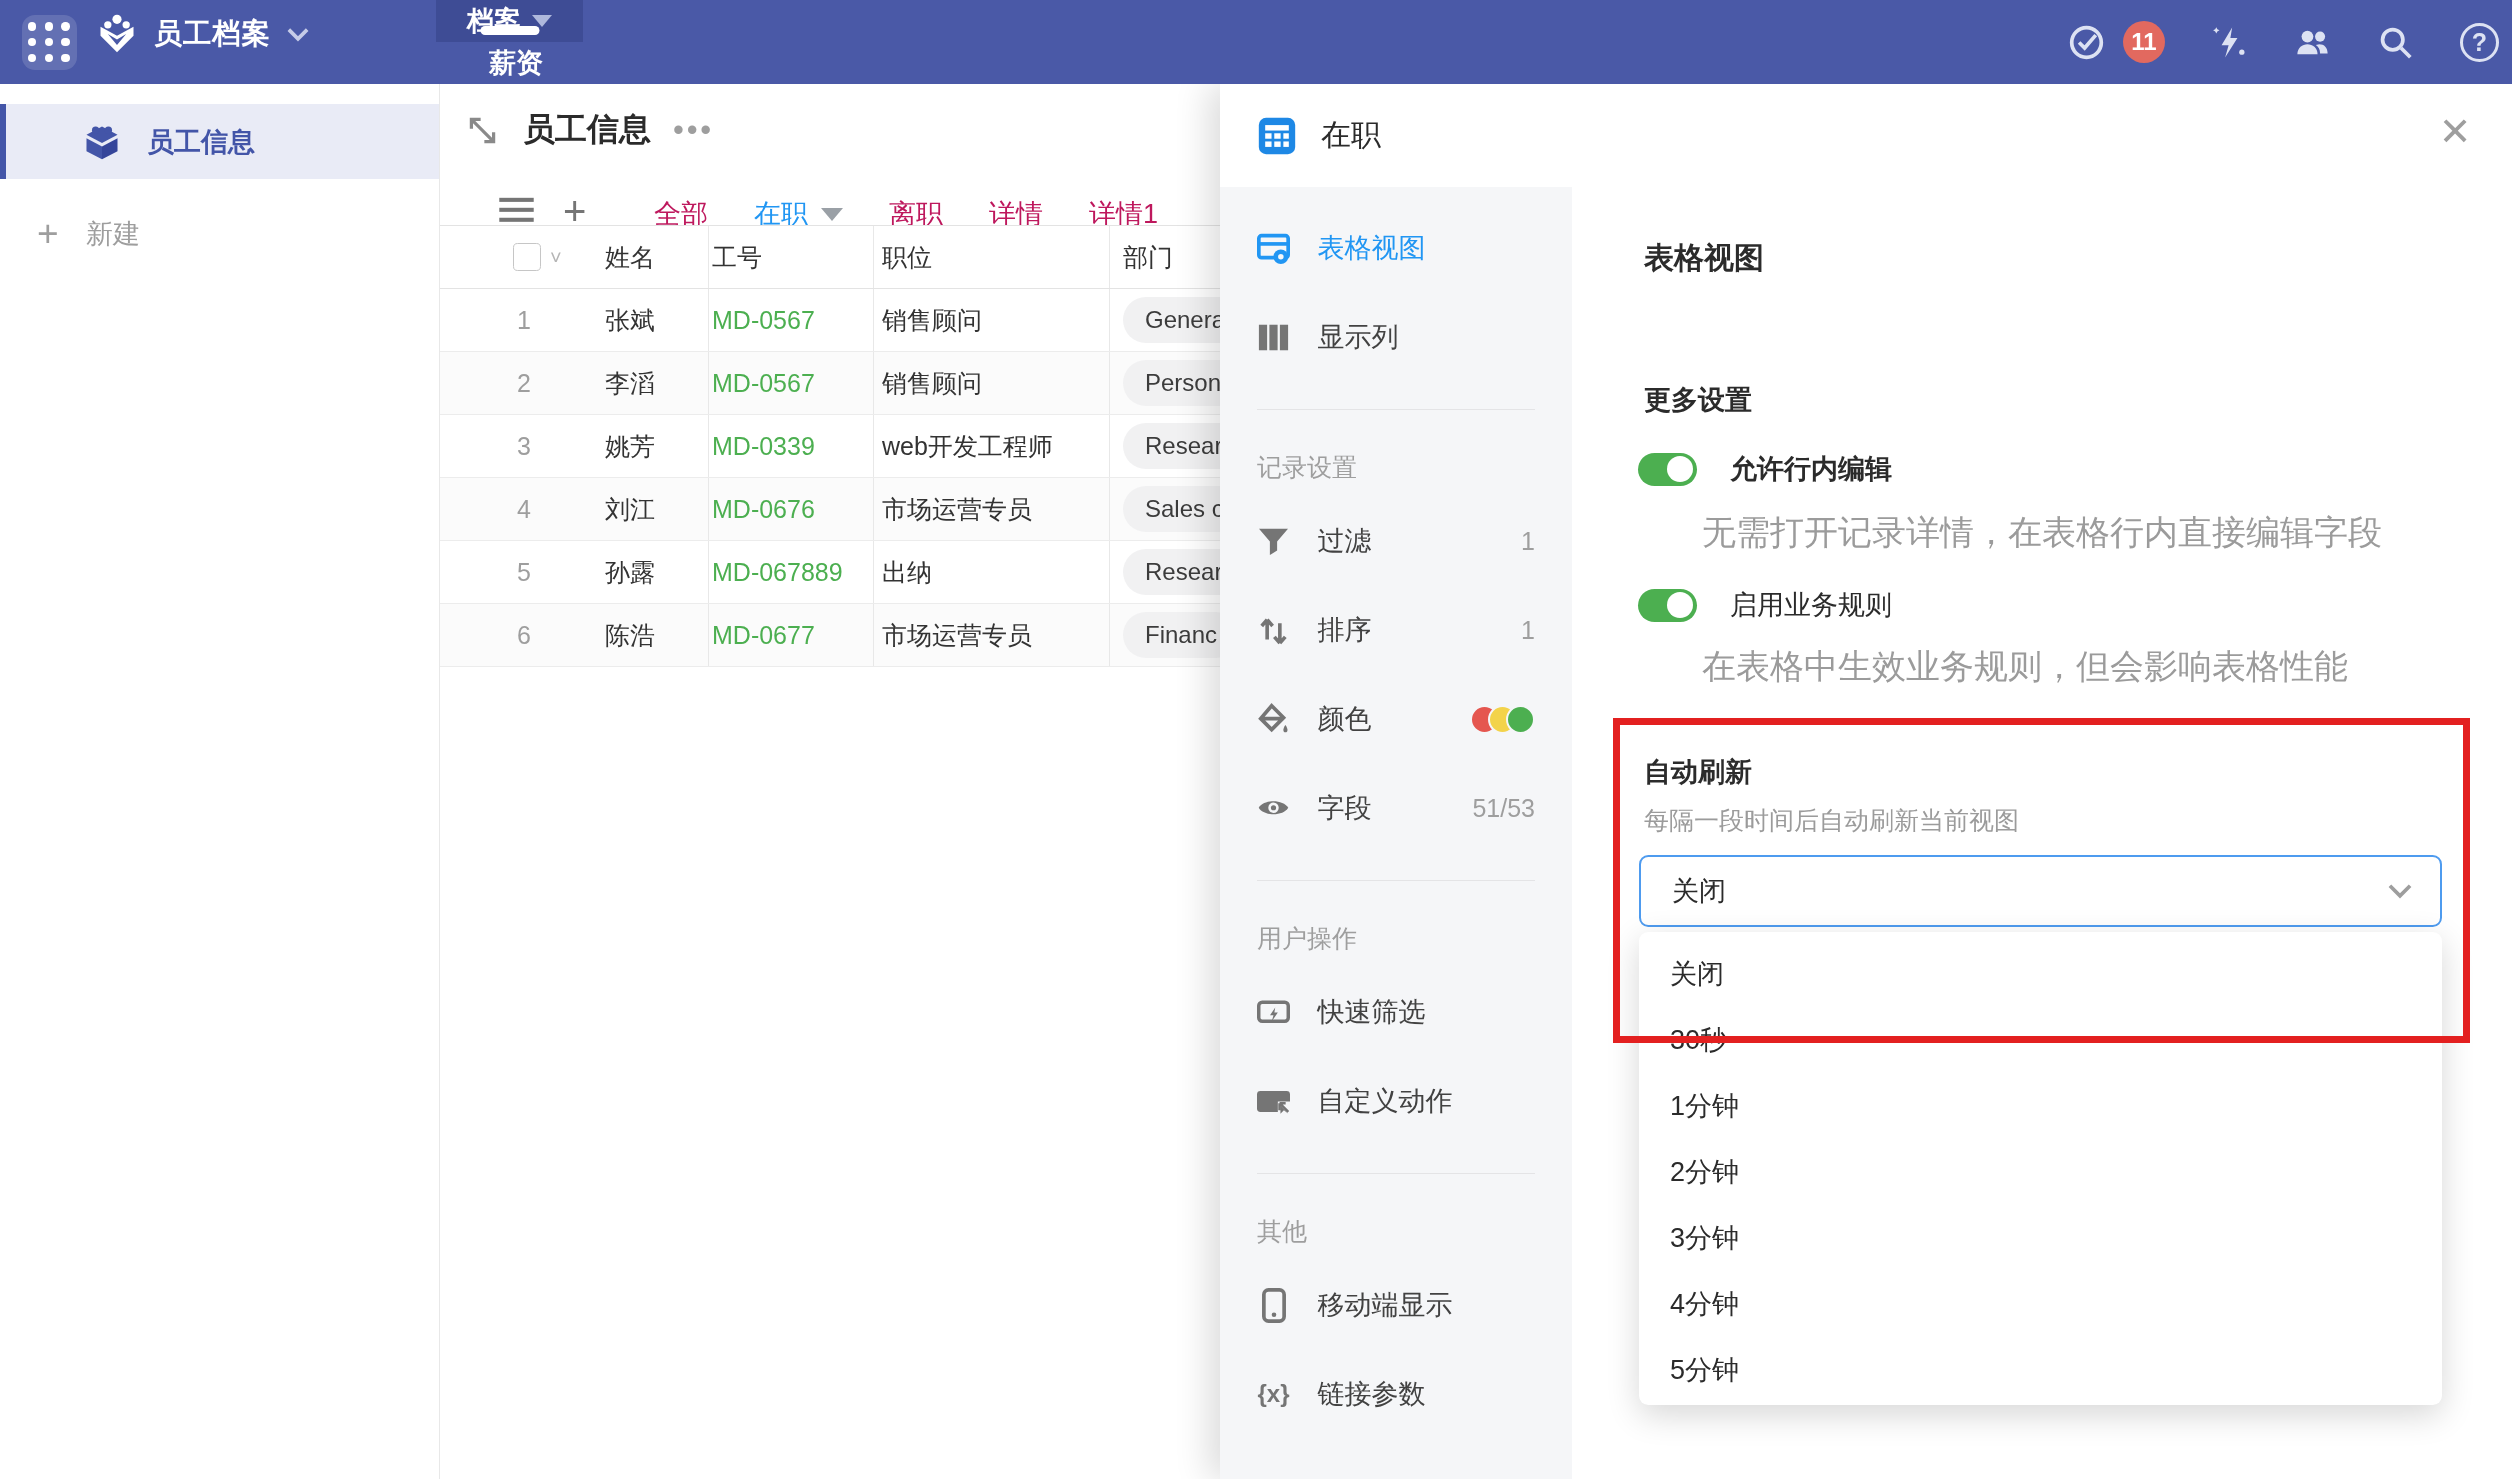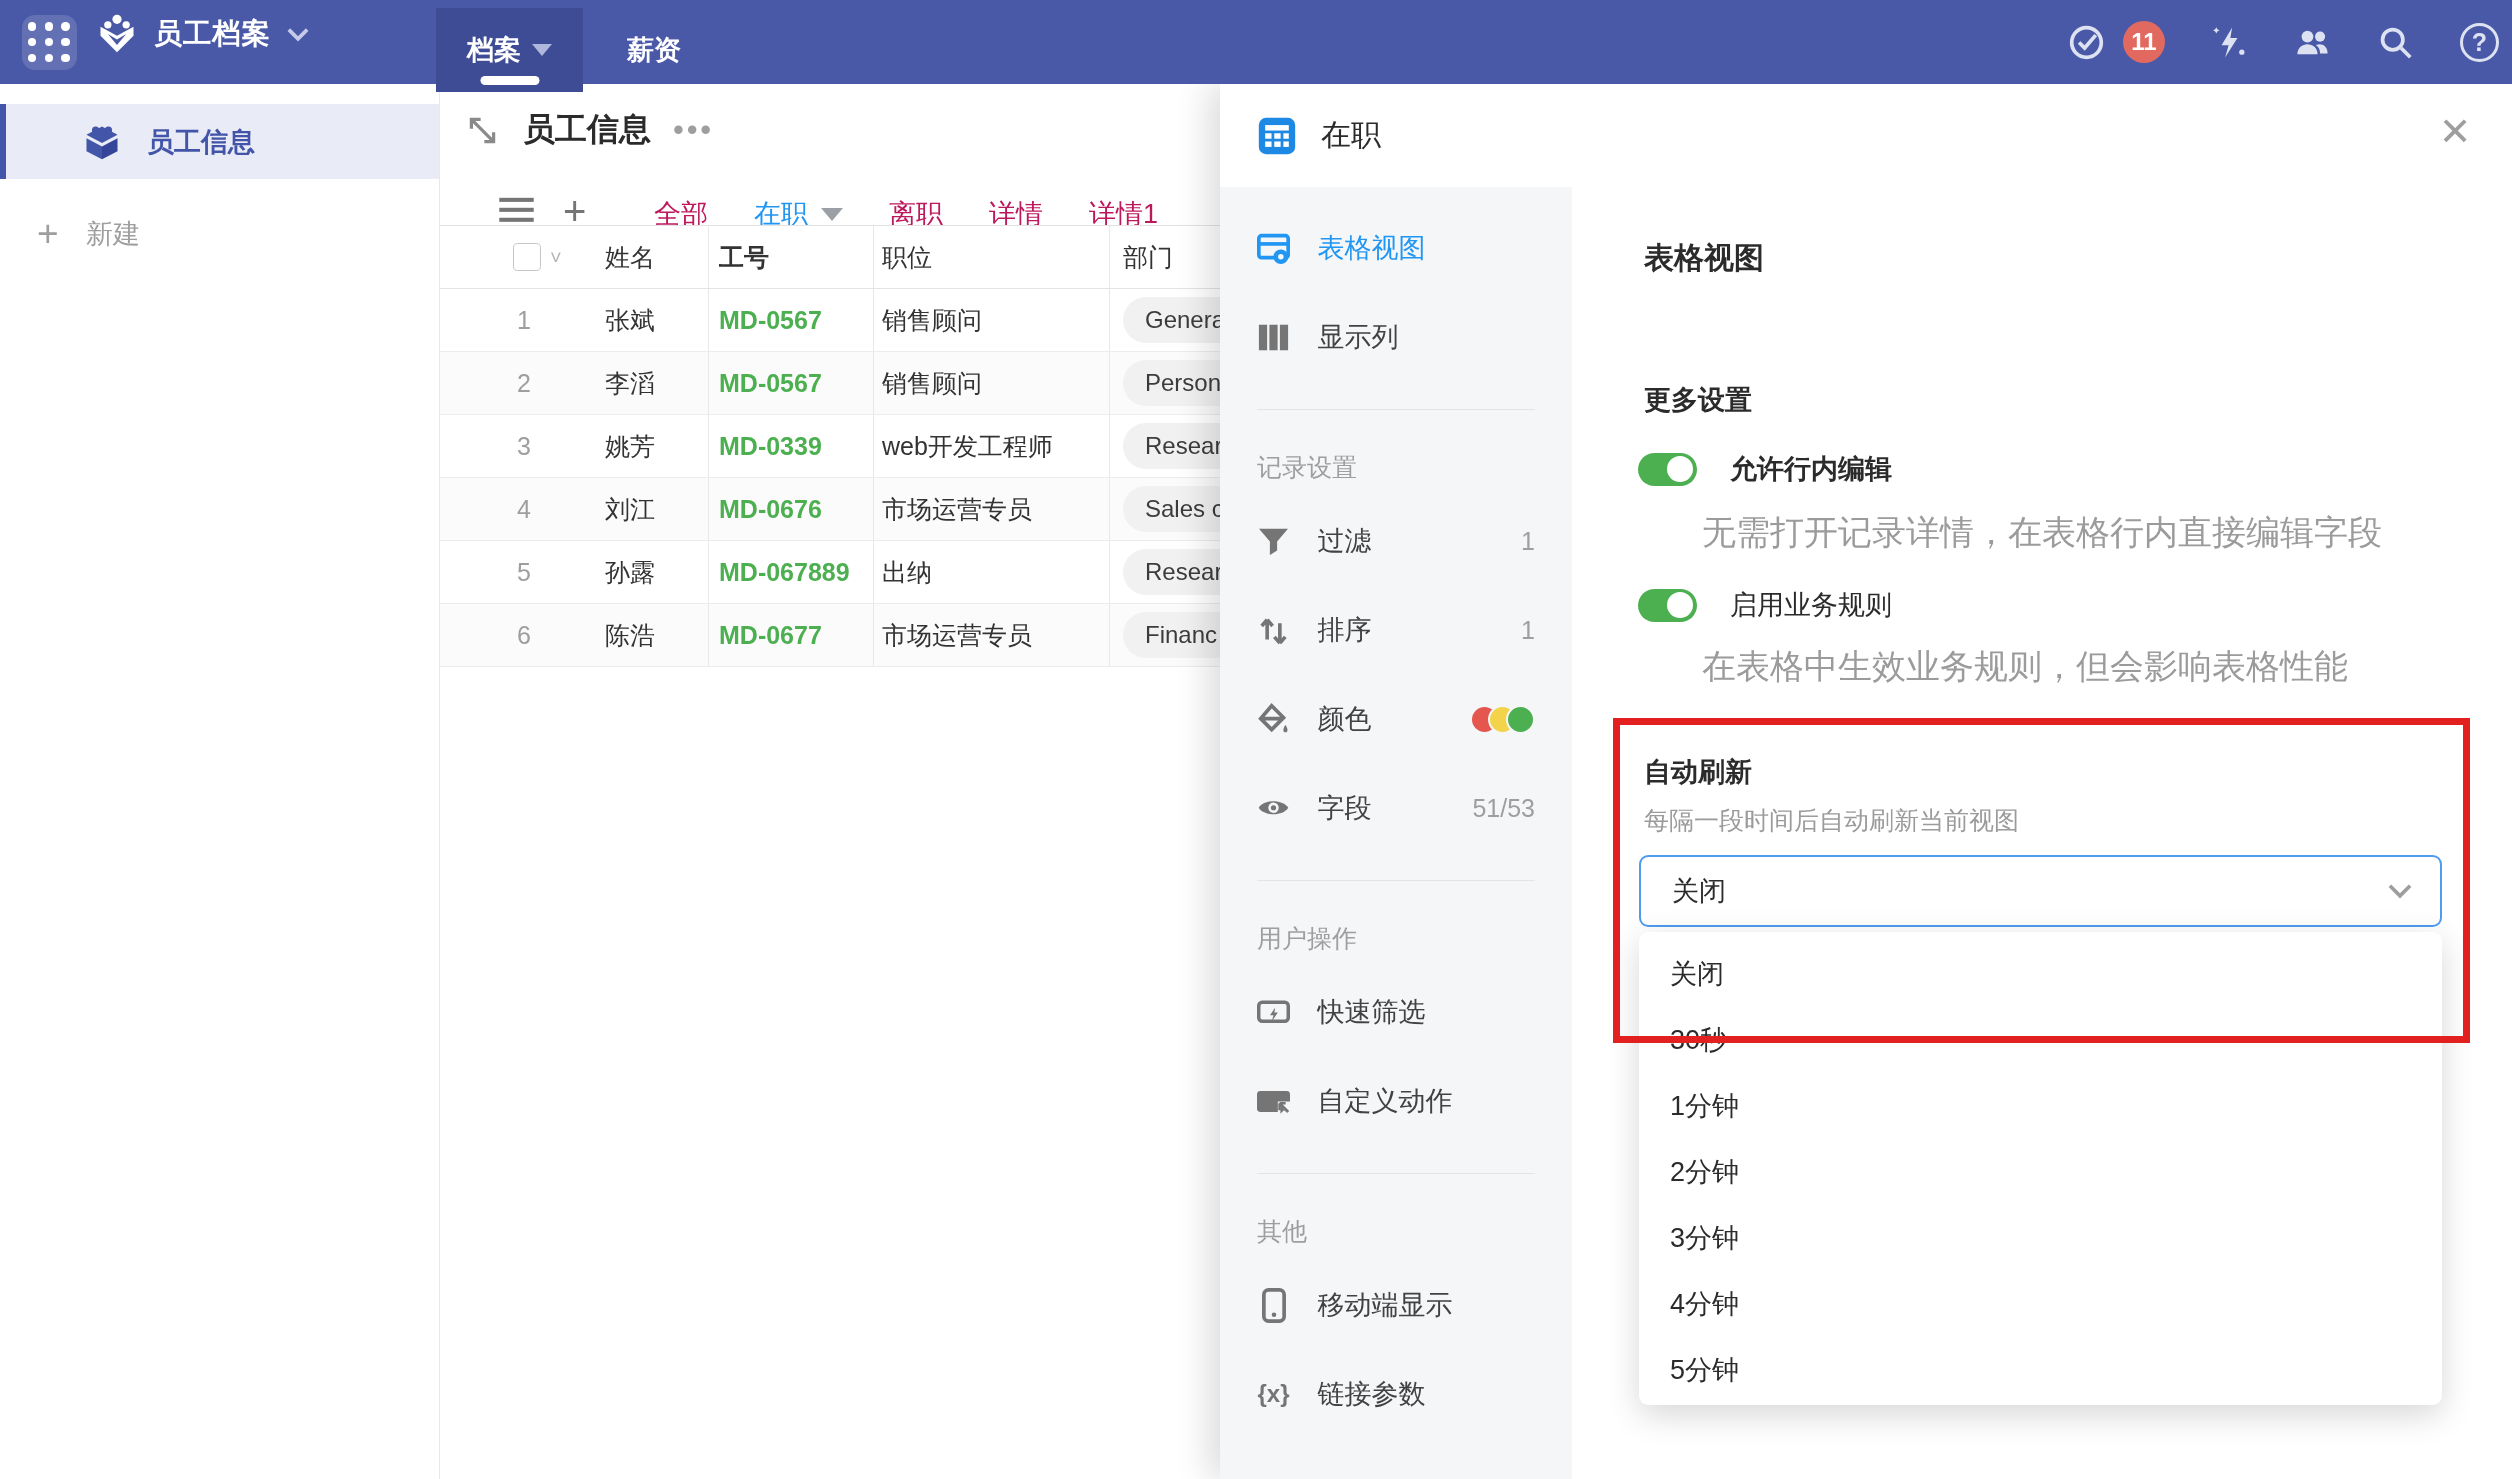--- a/index.html
+++ b/index.html
@@ -11,21 +11,21 @@
   *{box-sizing:border-box; margin:0; padding:0; font-family:"Liberation Sans","DejaVu Sans",sans-serif;}
   html,body{width:2512px;height:1479px;overflow:hidden;background:#fff;}
   #app{position:relative;width:2512px;height:1479px;}
 
   
   .topbar{position:absolute;left:0;top:0;width:2512px;height:84px;background:var(--topbar-bg);display:flex;align-items:center;z-index:30;}
   .launcher{position:absolute;left:22px;top:14.7px;width:55px;height:55px;border-radius:13px;background:rgba(255,255,255,.14);display:grid;place-content:center;grid-template-columns:repeat(3,13px);gap:3.7px;cursor:pointer;}
   .launcher i{width:8.3px;height:8.3px;border-radius:50%;background:#fff;display:block;margin:1.8px;}
   .brand{position:absolute;left:95px;top:0;height:68px;display:flex;align-items:center;gap:14.7px;}
   .brand .title{color:#fff;font-size:28.4px;font-weight:bold;letter-spacing:0.9px;}
-  .nav-tabs{position:absolute;left:436px;top:8px;height:84px;display:flex;align-items:stretch;}
+  .nav-tabs{position:absolute;left:436px;top:0;height:84px;display:flex;align-items:stretch;flex-direction:column;}
   .nav-tab{position:relative;height:84px;display:flex;align-items:center;justify-content:center;gap:11px;padding:0 31px;color:#fff;font-size:27px;font-weight:bold;cursor:pointer;}
   .nav-tab.active{background:var(--topbar-active-bg);}
   .nav-tab.active .tab-underline{position:absolute;left:50%;transform:translateX(-50%);bottom:7.3px;width:59px;height:8.3px;border-radius:4.6px;background:#fff;}
   .caret{width:0;height:0;border-left:10px solid transparent;border-right:10px solid transparent;border-top:12px solid #AEB8DC;}
   .top-icons{position:absolute;right:13px;top:0;height:84px;display:flex;align-items:center;gap:46px;}
   .tico{width:37px;height:37px;color:#DDE2F3;display:flex;align-items:center;justify-content:center;cursor:pointer;}
   .badge{width:42px;height:42px;border-radius:50%;background:var(--badge-red);color:#fff;font-size:24px;font-weight:bold;display:flex;align-items:center;justify-content:center;margin-left:-27.5px;cursor:pointer;}
   .help-circle{width:39px;height:39px;border-radius:50%;border:3.7px solid #DDE2F3;color:#DDE2F3;font-size:25px;font-weight:bold;display:flex;align-items:center;justify-content:center;cursor:pointer;}
 
   
@@ -46,21 +46,21 @@
   .view-tabs{position:absolute;left:214px;top:33px;display:flex;gap:46px;align-items:center;}
   .vtab{font-size:27px;color:#be185d;cursor:pointer;display:flex;align-items:center;gap:13px;white-space:nowrap;}
   .vtab.active{color:var(--accent-blue);}
   .vtab .tri{width:0;height:0;border-left:11px solid transparent;border-right:11px solid transparent;border-top:13px solid #9aa0a6;}
   .vtab-underline{position:absolute;left:292px;top:134px;width:128px;height:7.3px;background:var(--accent-blue);border-radius:2.8px;}
   .grid{position:absolute;left:0;top:141px;width:899px;}
   .grow{display:flex;height:63px;border-bottom:1.8px solid #ECECEC;background:#fff;}
   .grow.alt{background:#FBFBFB;}
   .grow.head{height:64px;border-top:1.8px solid #E3E3E3;border-bottom:1.8px solid #E3E3E3;background:#fff;color:#757575;}
   .cell{position:relative;height:100%;display:flex;align-items:center;font-size:25px;color:#333;}
-  .c1{width:268px;}.c2{width:165px;border-left:1.8px solid #E8E8E8;padding-left:10px;font-weight:bold;}
+  .c1{width:268px;}.c2{width:165px;border-left:1.8px solid #E8E8E8;padding-left:3px;}
   .c3{width:236px;border-left:1.8px solid #E8E8E8;padding-left:8px;}
   .c4{width:230px;border-left:1.8px solid #E8E8E8;padding-left:13px;}
   .rownum{position:absolute;left:61px;width:46px;text-align:center;color:#9E9E9E;}
   .rname{position:absolute;left:165px;}
   .cb{position:absolute;left:73px;width:27.5px;height:27.5px;border:1.8px solid #C6C6C6;border-radius:4.6px;background:#fff;cursor:pointer;}
   .cb-caret{position:absolute;left:110px;color:#B5B5B5;font-size:20px;cursor:pointer;}
   .hlabel{position:absolute;left:165px;}
   .idtext{color:var(--id-green);}
   .pill{background:#F1F1F2;border-radius:917px;padding:9.2px 22px;font-size:24px;color:#3c3c3c;white-space:nowrap;}
 

